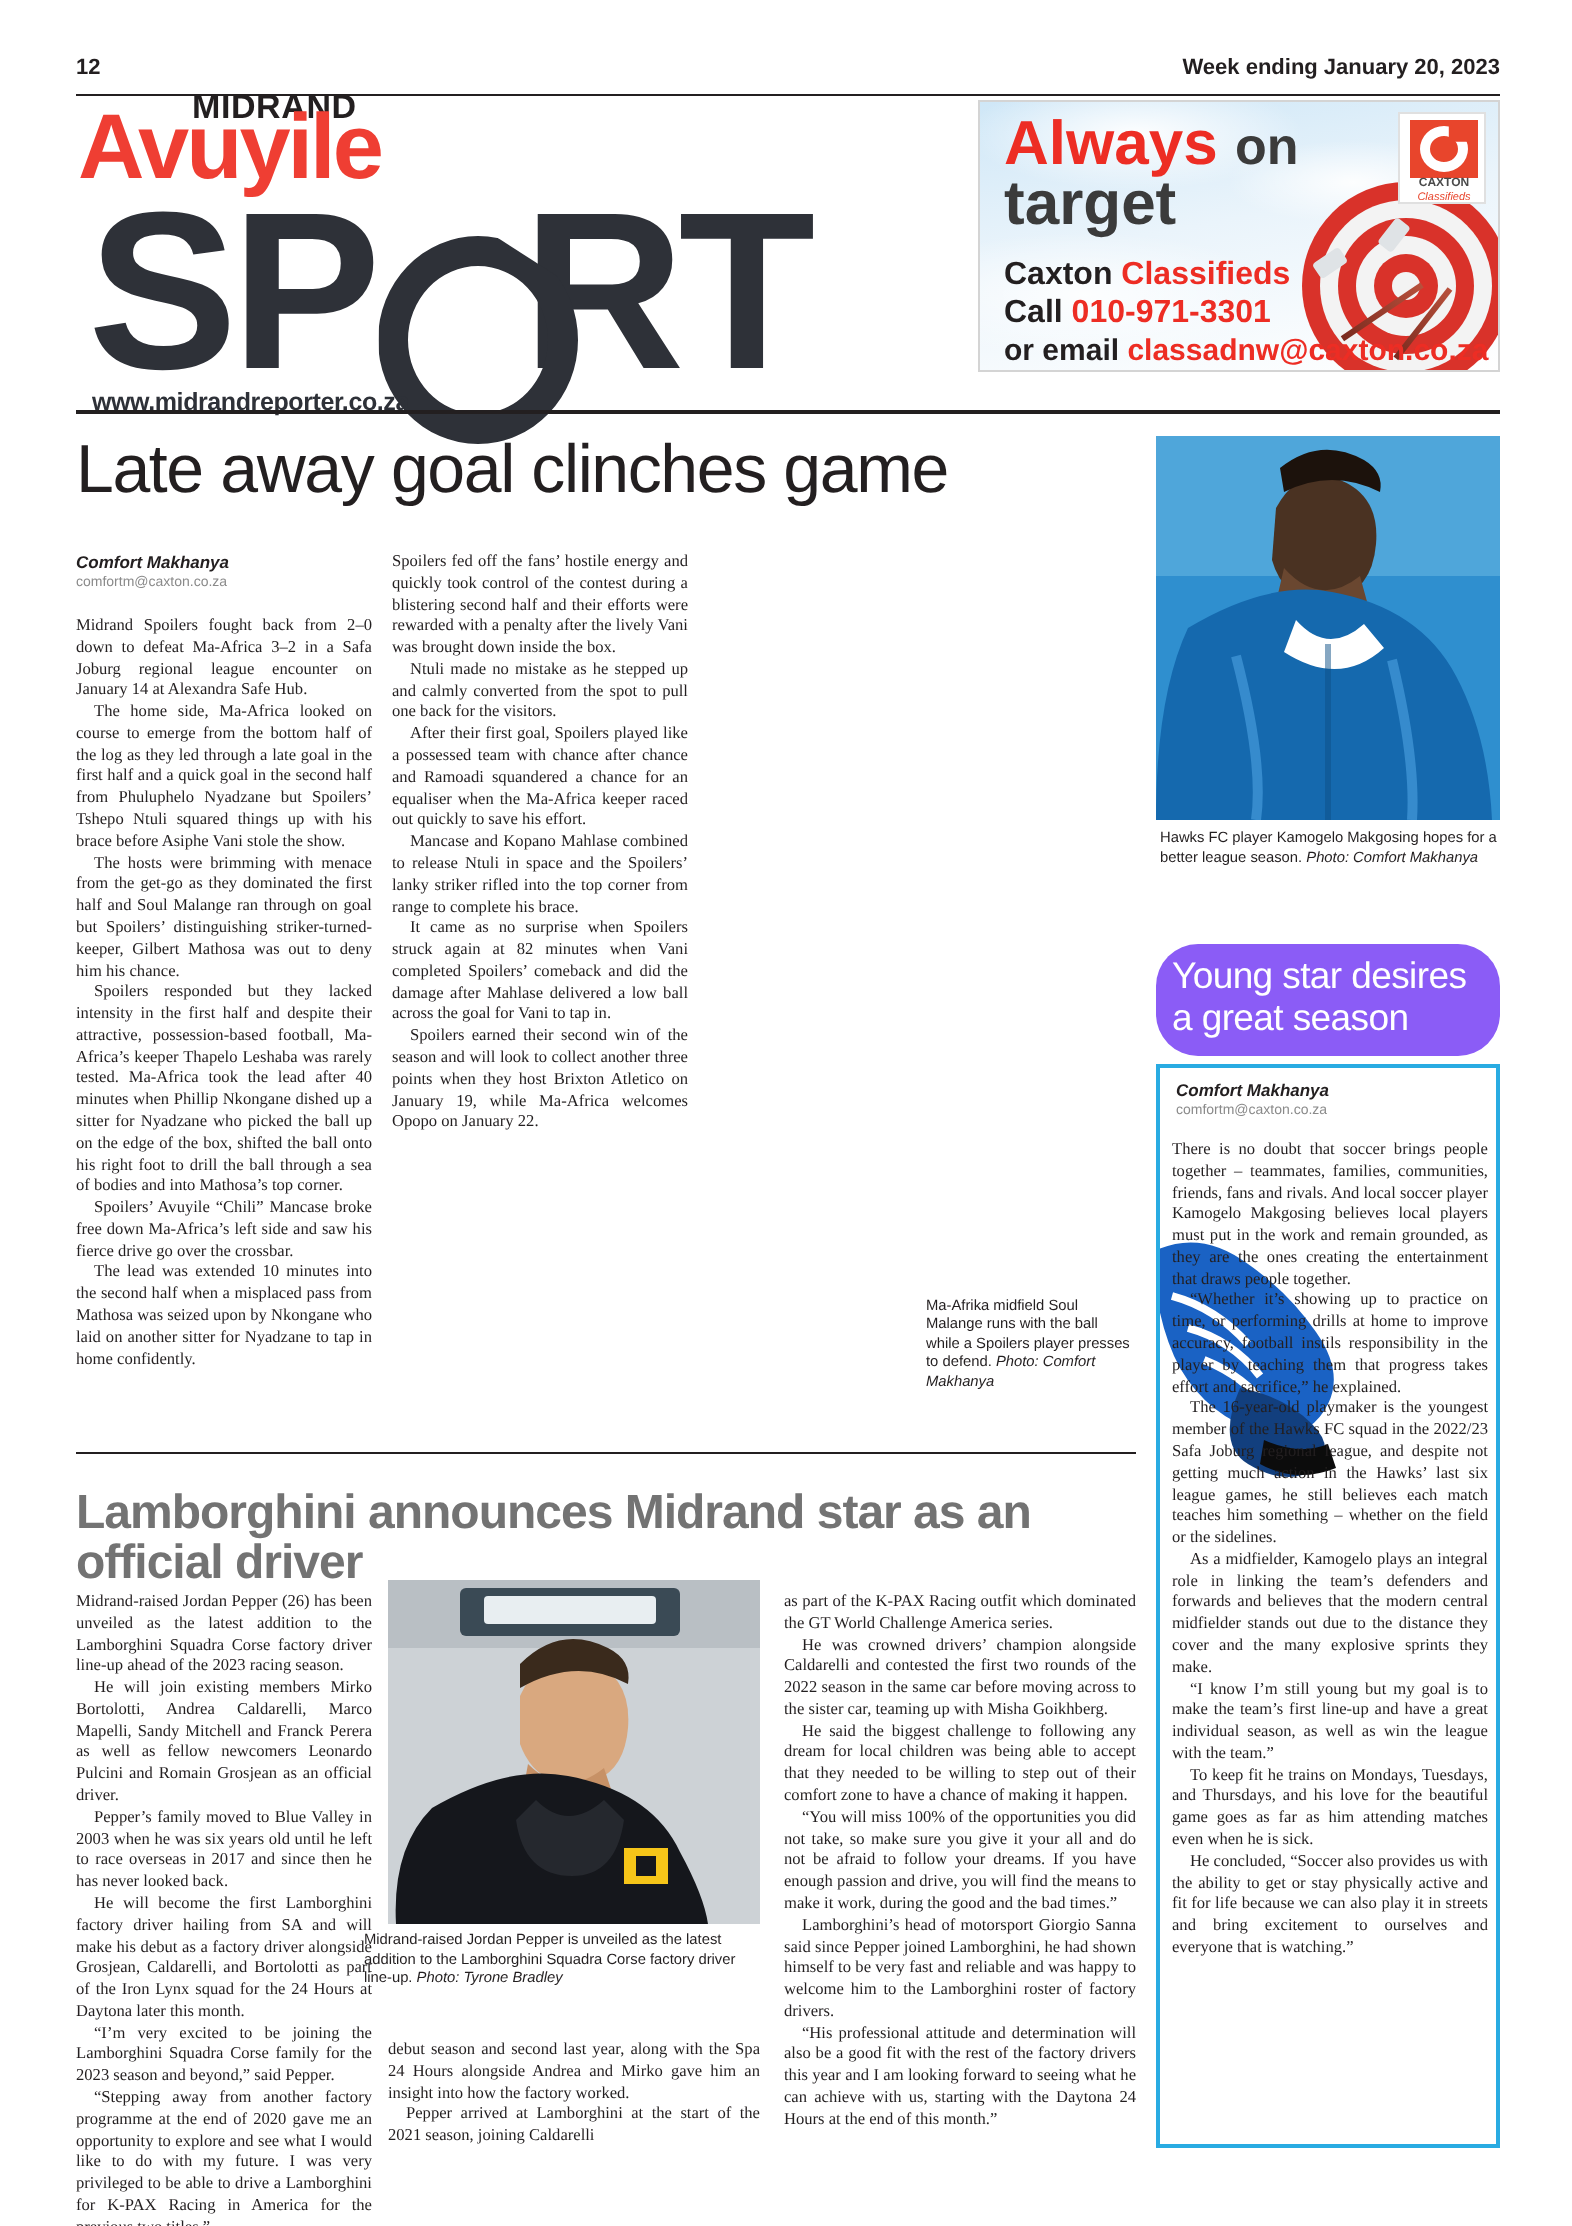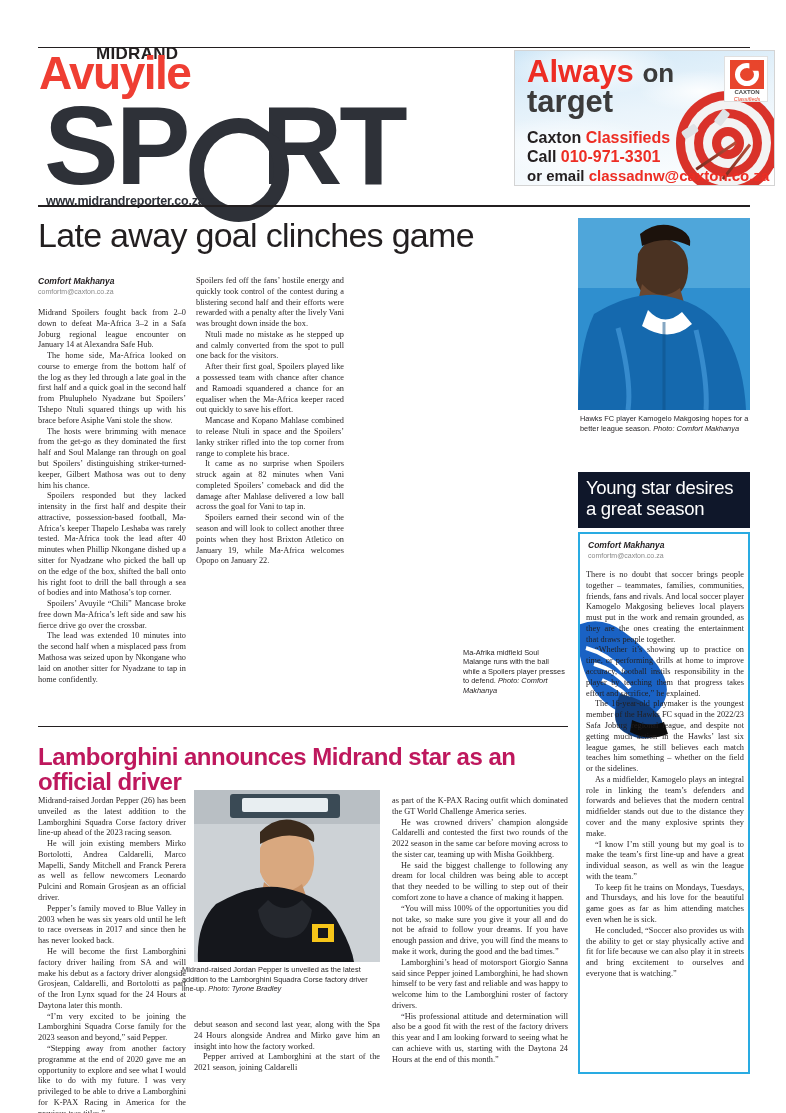--- a/index.html
+++ b/index.html
@@ -31,21 +31,21 @@
   }
   .m-sport .ohole::before {
     content:""; position: absolute; left: 2px; top: 2px; width: 70px; height: 74px;
     border: 15px solid #2e3138; border-radius: 50%;
     clip-path: polygon(0 0, 58% 0, 100% 26%, 100% 100%, 0 100%);
   }
   .m-url { position: absolute; left: 8px; top: 152px; font-family: "Liberation Sans", sans-serif;
            font-weight: bold; font-size: 12.5px; color: #2e3138; letter-spacing: -.2px; }
 
   
-  .ad { position: absolute; left: 514px; top: 50px; width: 261px; height: 136px;
+  .ad { position: absolute; left: 489px; top: 50px; width: 261px; height: 136px;
         background: linear-gradient(170deg,#cfe7f7 0%, #eaf4fb 45%, #ffffff 100%);
         border: 1px solid #d4d4d4; overflow: hidden; }
   .ad-clouds { position:absolute; inset:0;
         background: radial-gradient(ellipse 120px 40px at 30% 12%, rgba(255,255,255,.95), rgba(255,255,255,0) 70%),
                     radial-gradient(ellipse 90px 30px at 72% 30%, rgba(255,255,255,.9), rgba(255,255,255,0) 70%),
                     radial-gradient(ellipse 140px 45px at 20% 72%, rgba(255,255,255,.85), rgba(255,255,255,0) 70%); }
   .ad-always { position: absolute; left: 12px; top: 6px; font-family: "Liberation Sans", sans-serif;
                font-weight: bold; font-size: 31px; color: #ed2d24; line-height: .95; }
   .ad-on { font-family: "Liberation Sans", sans-serif; font-weight: bold; font-size: 26px; color: #3b3b3b; }
   .ad-target { position: absolute; left: 12px; top: 36px; font-family: "Liberation Sans", sans-serif;
@@ -97,47 +97,51 @@
           font-family: "Liberation Sans", sans-serif; font-size: 7.4px; line-height: 1.28; color: #231f20; }
   .cap1 i { font-style: italic; }
 
   
   .side-photo { position: absolute; left: 578px; top: 218px; width: 172px; height: 192px; overflow: hidden;
                 background: #1b6fb5; }
   .side-cap { position: absolute; left: 580px; top: 414px; width: 170px;
               font-family: "Liberation Sans", sans-serif; font-size: 7.4px; line-height: 1.3; color: #231f20; }
   .side-cap i { font-style: italic; }
   .side-head { position: absolute; left: 578px; top: 472px; width: 172px; height: 56px;
-               background: #0f172a; }
+               background: #8b5cf6; border-radius: 21px; }
   .side-head span { display:block; font-family: "Liberation Sans", sans-serif; font-size: 18.5px;
                color: #ffffff; line-height: 1.12; padding: 6px 8px 0 8px; letter-spacing: -.3px; }
   .side-box { position: absolute; left: 578px; top: 532px; width: 172px; height: 542px;
               border: 2px solid #29abe2; background: #fff; overflow: hidden; }
   .side-byline { position: absolute; left: 8px; top: 6px; }
   .side-body { position: absolute; left: 6px; top: 36px; width: 158px; font-size: 8.3px;
                line-height: 1.30; color: #231f20; text-align: justify; }
   .side-body p { text-indent: 9px; }
   .side-body p.first { text-indent: 0; }
   .shoe-img { position: absolute; left: -4px; top: 74px; width: 112px; height: 132px;
               float: left; }
 
   
   .s2-head { position: absolute; left: 38px; top: 744px; width: 530px;
-             font-family: "Liberation Sans", sans-serif; font-size: 24px; color: #be185d;
+             font-family: "Liberation Sans", sans-serif; font-size: 24px; color: #737373;
              letter-spacing: -.5px; line-height: 1.05; }
   .car-photo { position: absolute; left: 194px; top: 790px; width: 186px; height: 172px; overflow: hidden; }
   .cap2 { position: absolute; left: 182px; top: 965px; width: 186px;
           font-family: "Liberation Sans", sans-serif; font-size: 7.4px; line-height: 1.3; color: #231f20; }
   .cap2 i { font-style: italic; }
 </style>
 </head>
 <body>
 
 <div class="page">
 
+  <div class="topbar">
+    <div class="page-num">12</div>
+    <div class="week-ending">Week ending January 20, 2023</div>
+  </div>
   <div class="hrule" style="left:38px; top:47px; width:712px; height:1px;"></div>
 
   <div class="masthead">
     <div class="m-midrand">MIDRAND</div>
     <div class="m-reporter">Avuyile</div>
     <div class="m-sport"><span>SP</span><span class="ohole"></span><span>RT</span></div>
     <div class="m-url">www.midrandreporter.co.za</div>
   </div>
 
   <div class="ad">

